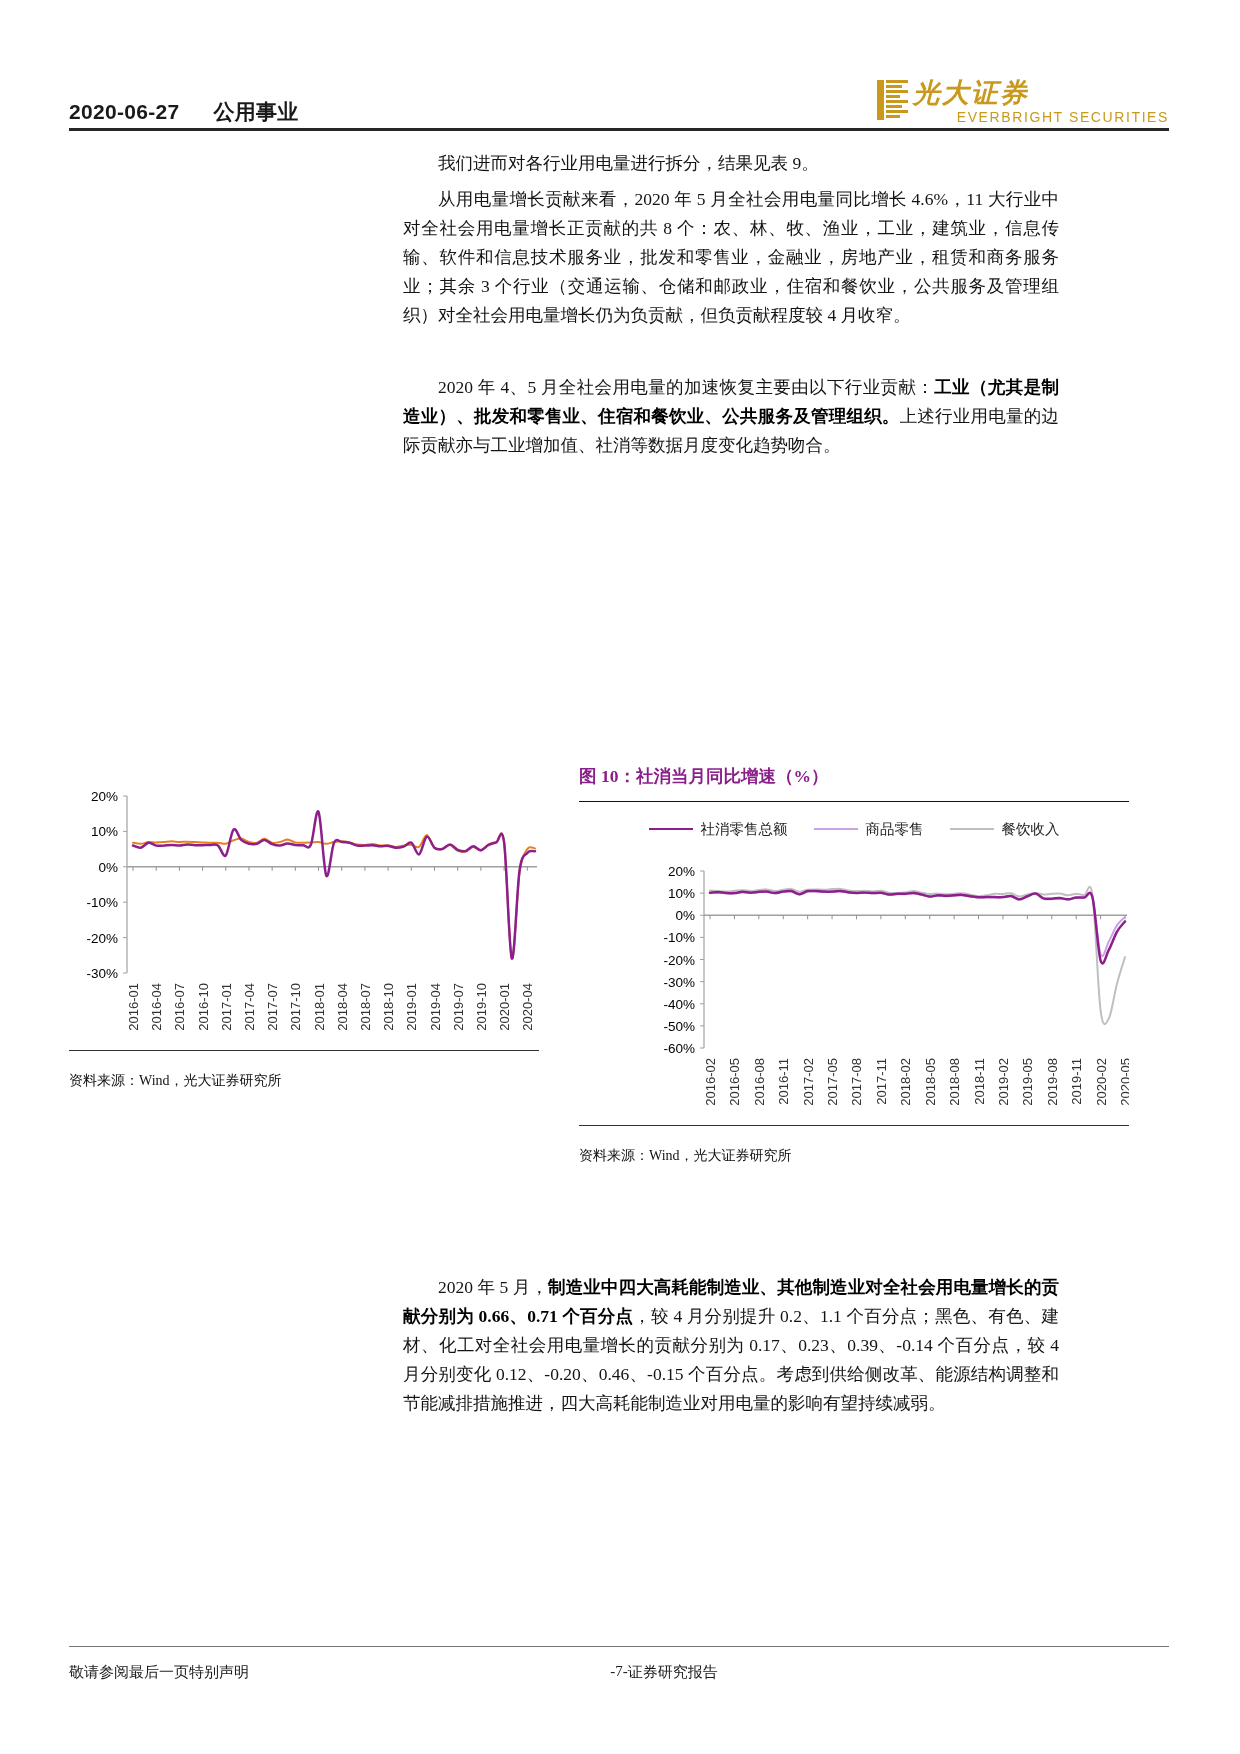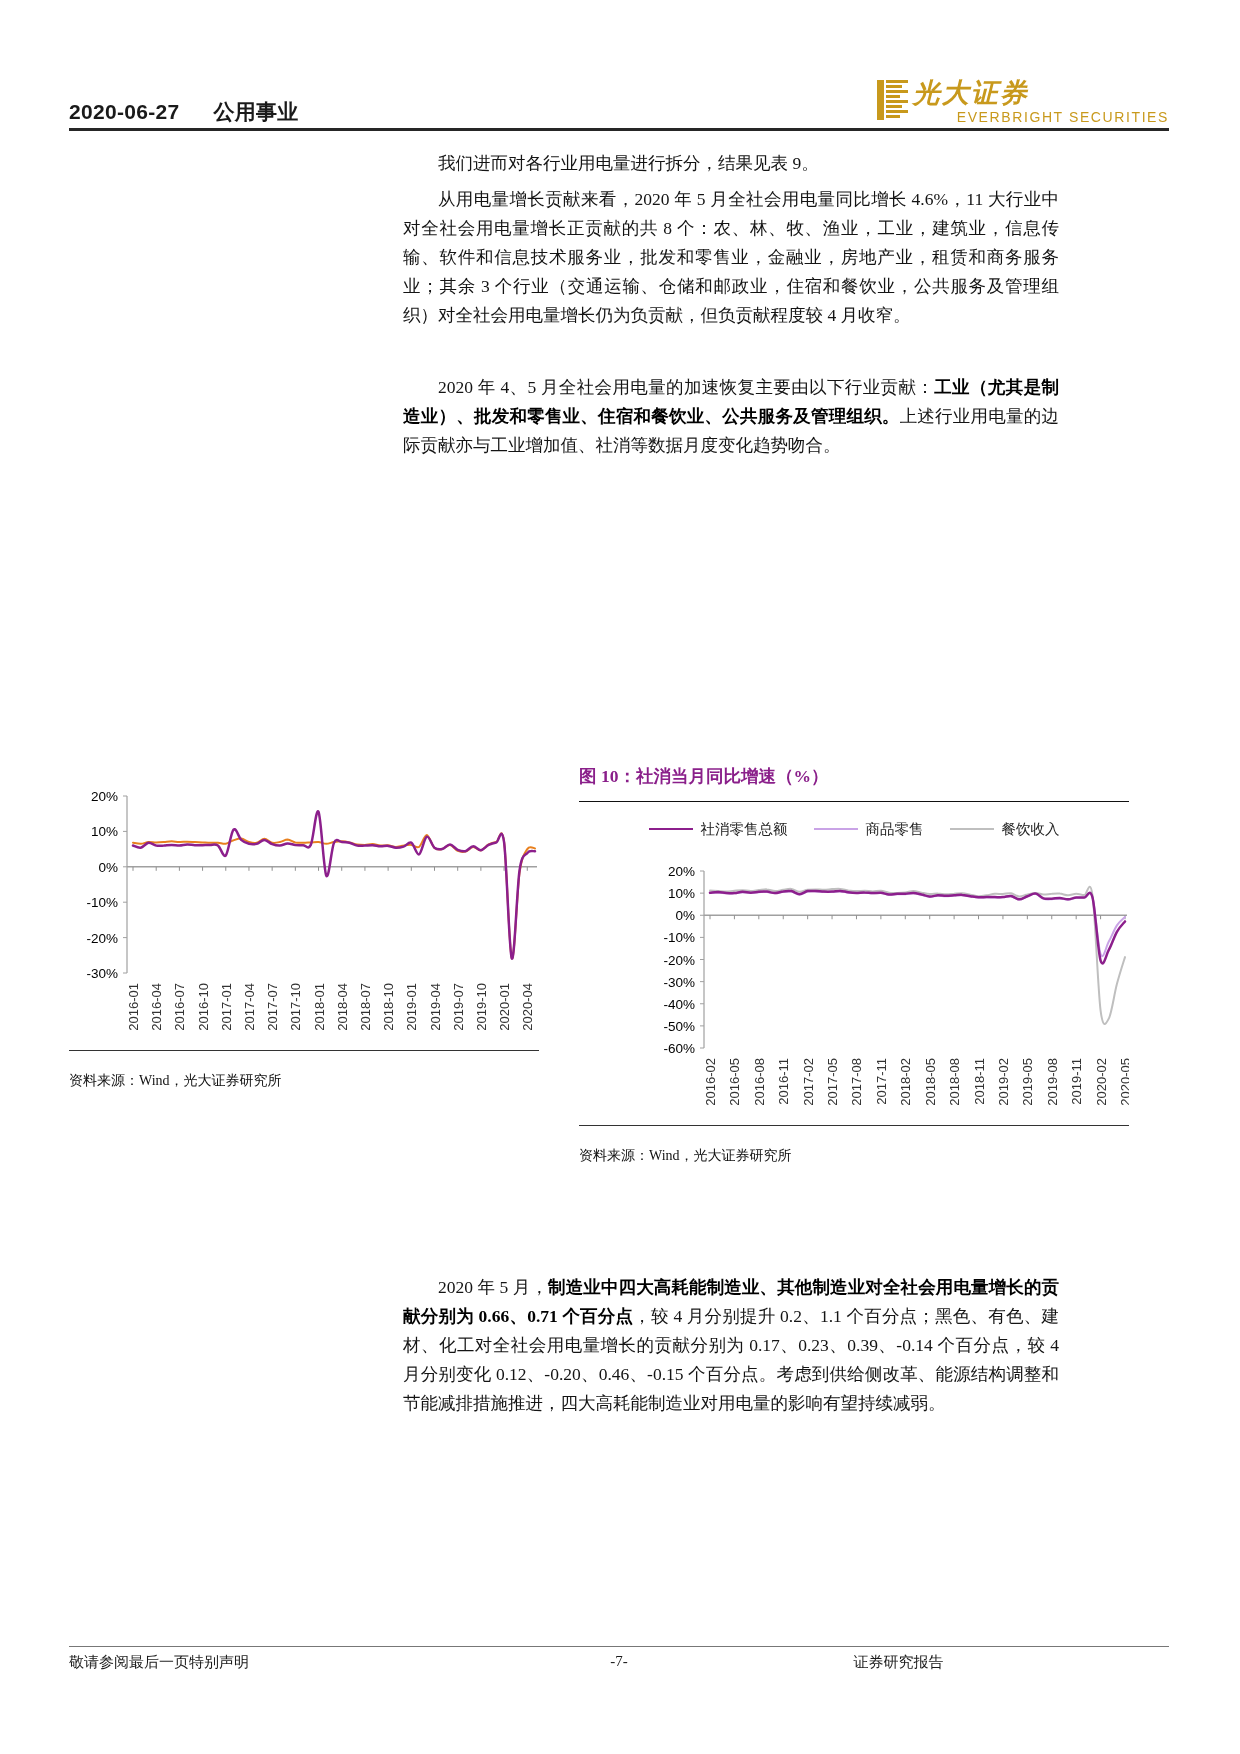--- a/index.html
+++ b/index.html
@@ -38,24 +38,24 @@
   .legend{display:flex;justify-content:center;align-items:center;gap:26px;
           margin-top:17px;height:20px;font-size:14.5px;color:#222;}
   .lg-item{display:flex;align-items:center;white-space:nowrap;}
   .lg-swatch{display:inline-block;width:44px;height:2.6px;margin-right:8px;}
   svg.plot{display:block;margin-top:2px;}
   .fig-src{border-top:1.2px solid #333;margin-top:6px;padding-top:21px;
            font-size:14px;color:#111;}
 
   
   .footer{position:absolute;left:60px;right:62px;top:1634px;border-top:1px solid #777;
-          padding-top:6px;display:grid;grid-template-columns:1fr auto 1fr;
+          padding-top:16px;display:grid;grid-template-columns:1fr auto 1fr;
           font-size:15px;color:#1a1a1a;}
   .footer .fc{text-align:center;}
-  .footer .fr{text-align:center;}
+  .footer .fr{text-align:left;}
 </style>
 </head>
 <body>
 
 <div class="page">
 
   <div class="hdr">
     <div class="hdr-left">
       <span>2020-06-27</span><span class="sec">公用事业</span>
     </div>

